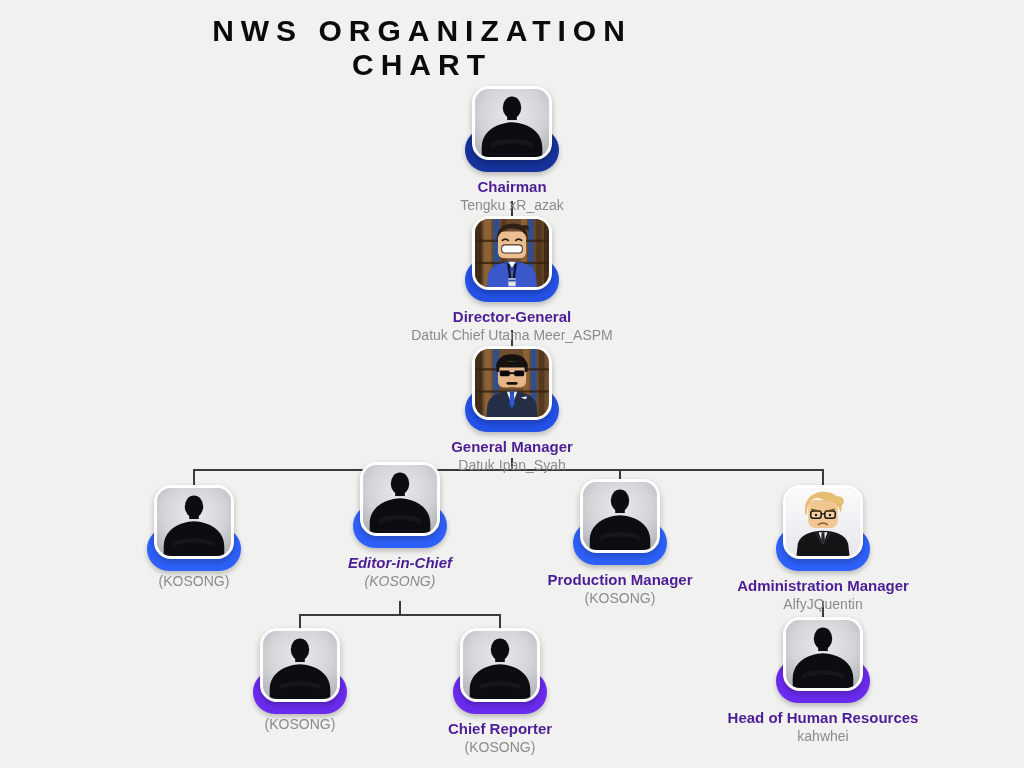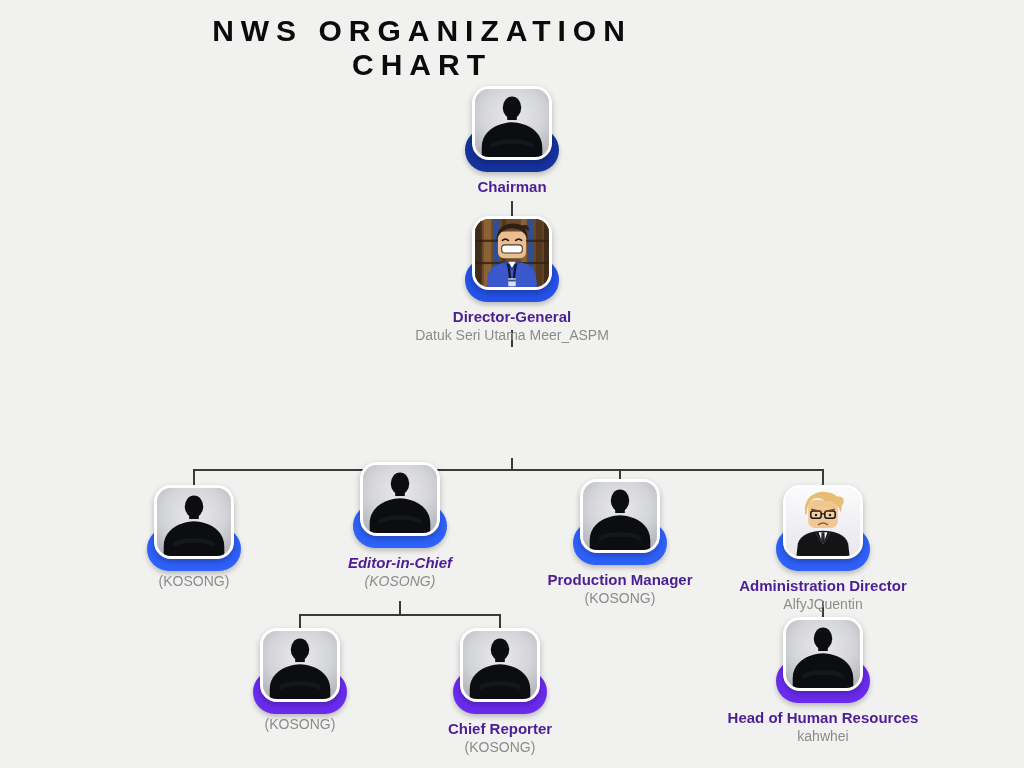--- a/index.html
+++ b/index.html
@@ -174,35 +174,48 @@
   <div class="node" style="left:402px;top:86px;">
     <div class="avatar-wrap">
       <div class="swoosh accent-navy"></div>
       <div class="photo">
         <svg viewBox="0 0 100 92">
             <use href="#av-sil"></use>
           </svg>
       </div>
     </div>
     <div class="node-title">Chairman</div>
+    <div class="node-name">Tengku xR_azak</div>
   </div>
 
   <div class="node" style="left:402px;top:216px;">
     <div class="avatar-wrap">
       <div class="swoosh accent-blue"></div>
       <div class="photo">
         <svg viewBox="0 0 100 92">
             <use href="#av-meer"></use>
           </svg>
       </div>
     </div>
     <div class="node-title">Director-General</div>
-    <div class="node-name">Datuk Seri Utama Meer_ASPM</div>
-  </div>
-
+    <div class="node-name">Datuk Chief Utama Meer_ASPM</div>
+  </div>
+
+  <div class="node" style="left:402px;top:346px;">
+    <div class="avatar-wrap">
+      <div class="swoosh accent-blue"></div>
+      <div class="photo">
+        <svg viewBox="0 0 100 92">
+            <use href="#av-ipan"></use>
+          </svg>
+      </div>
+    </div>
+    <div class="node-title">General Manager</div>
+    <div class="node-name">Datuk Ipan_Syah</div>
+  </div>
 
   <div class="node" style="left:84px;top:485px;">
     <div class="avatar-wrap">
       <div class="swoosh accent-blue-bright"></div>
       <div class="photo">
         <svg viewBox="0 0 100 92">
             <use href="#av-sil"></use>
           </svg>
       </div>
     </div>
@@ -237,21 +250,21 @@
 
   <div class="node" style="left:713px;top:485px;">
     <div class="avatar-wrap">
       <div class="swoosh accent-blue-bright"></div>
       <div class="photo">
         <svg viewBox="0 0 100 92">
             <use href="#av-alfy"></use>
           </svg>
       </div>
     </div>
-    <div class="node-title">Administration Director</div>
+    <div class="node-title">Administration Manager</div>
     <div class="node-name">AlfyJQuentin</div>
   </div>
 
   <div class="node" style="left:190px;top:628px;">
     <div class="avatar-wrap">
       <div class="swoosh accent-purple"></div>
       <div class="photo">
         <svg viewBox="0 0 100 92">
             <use href="#av-sil"></use>
           </svg>

